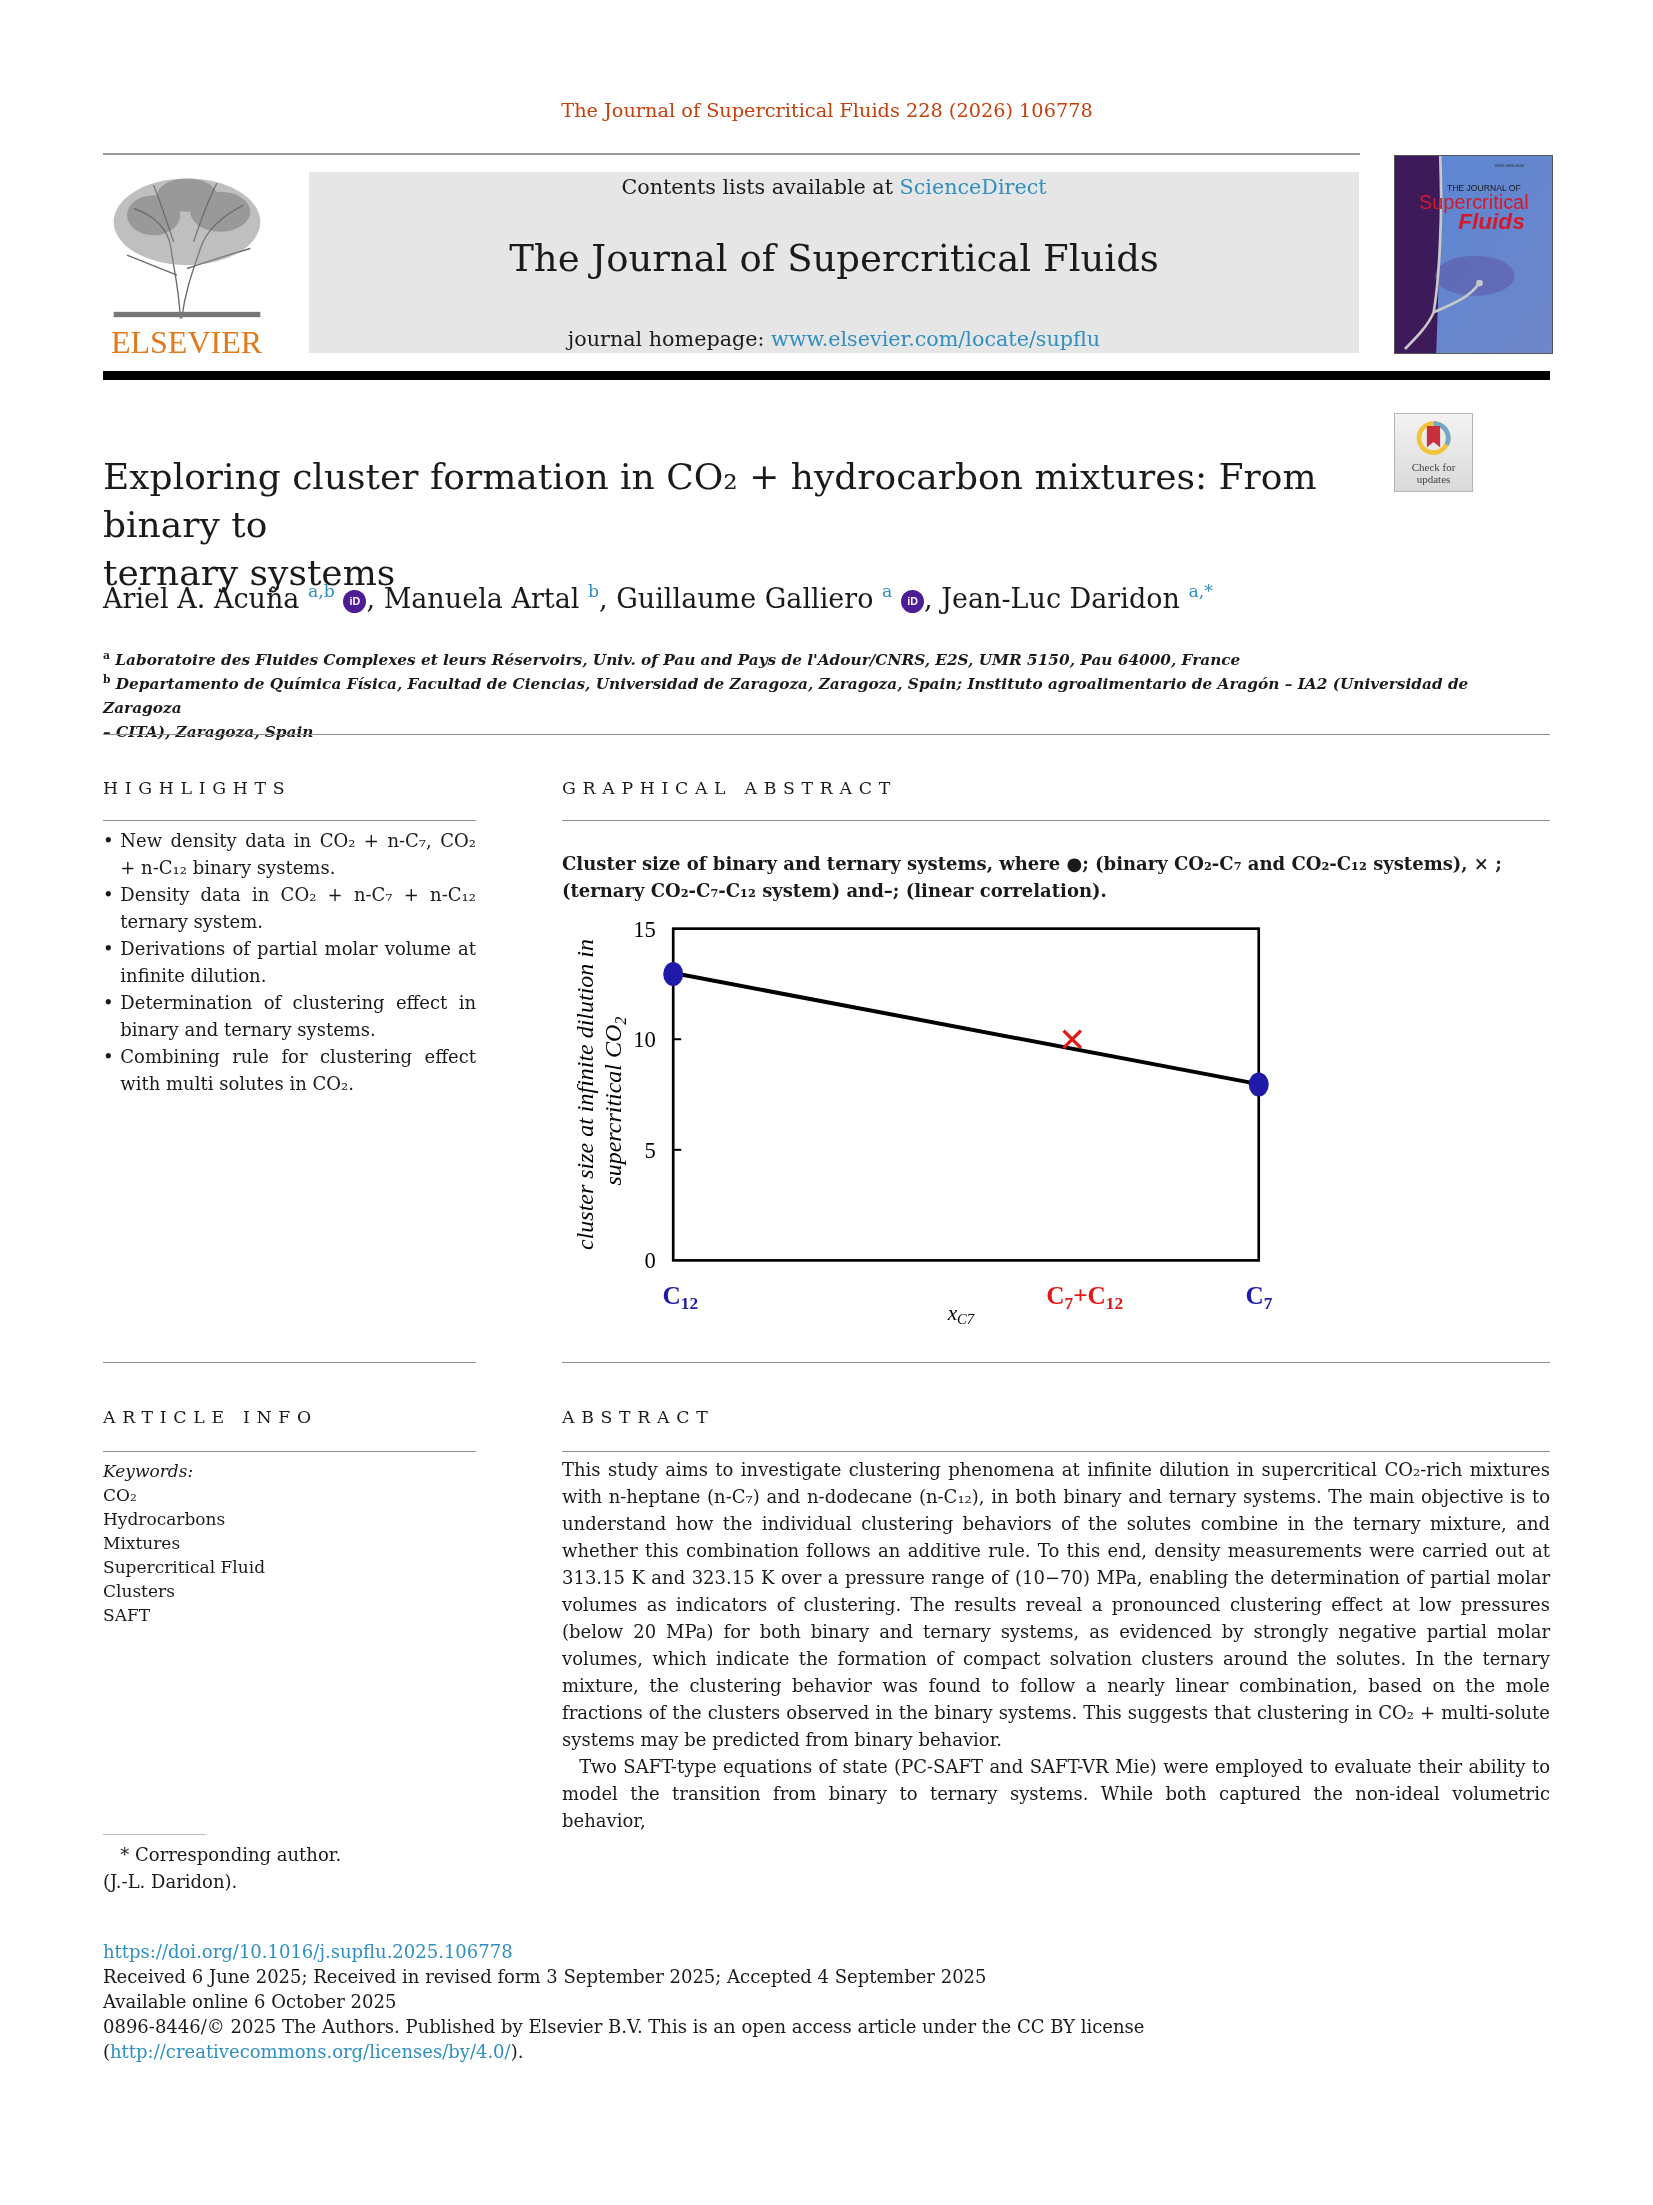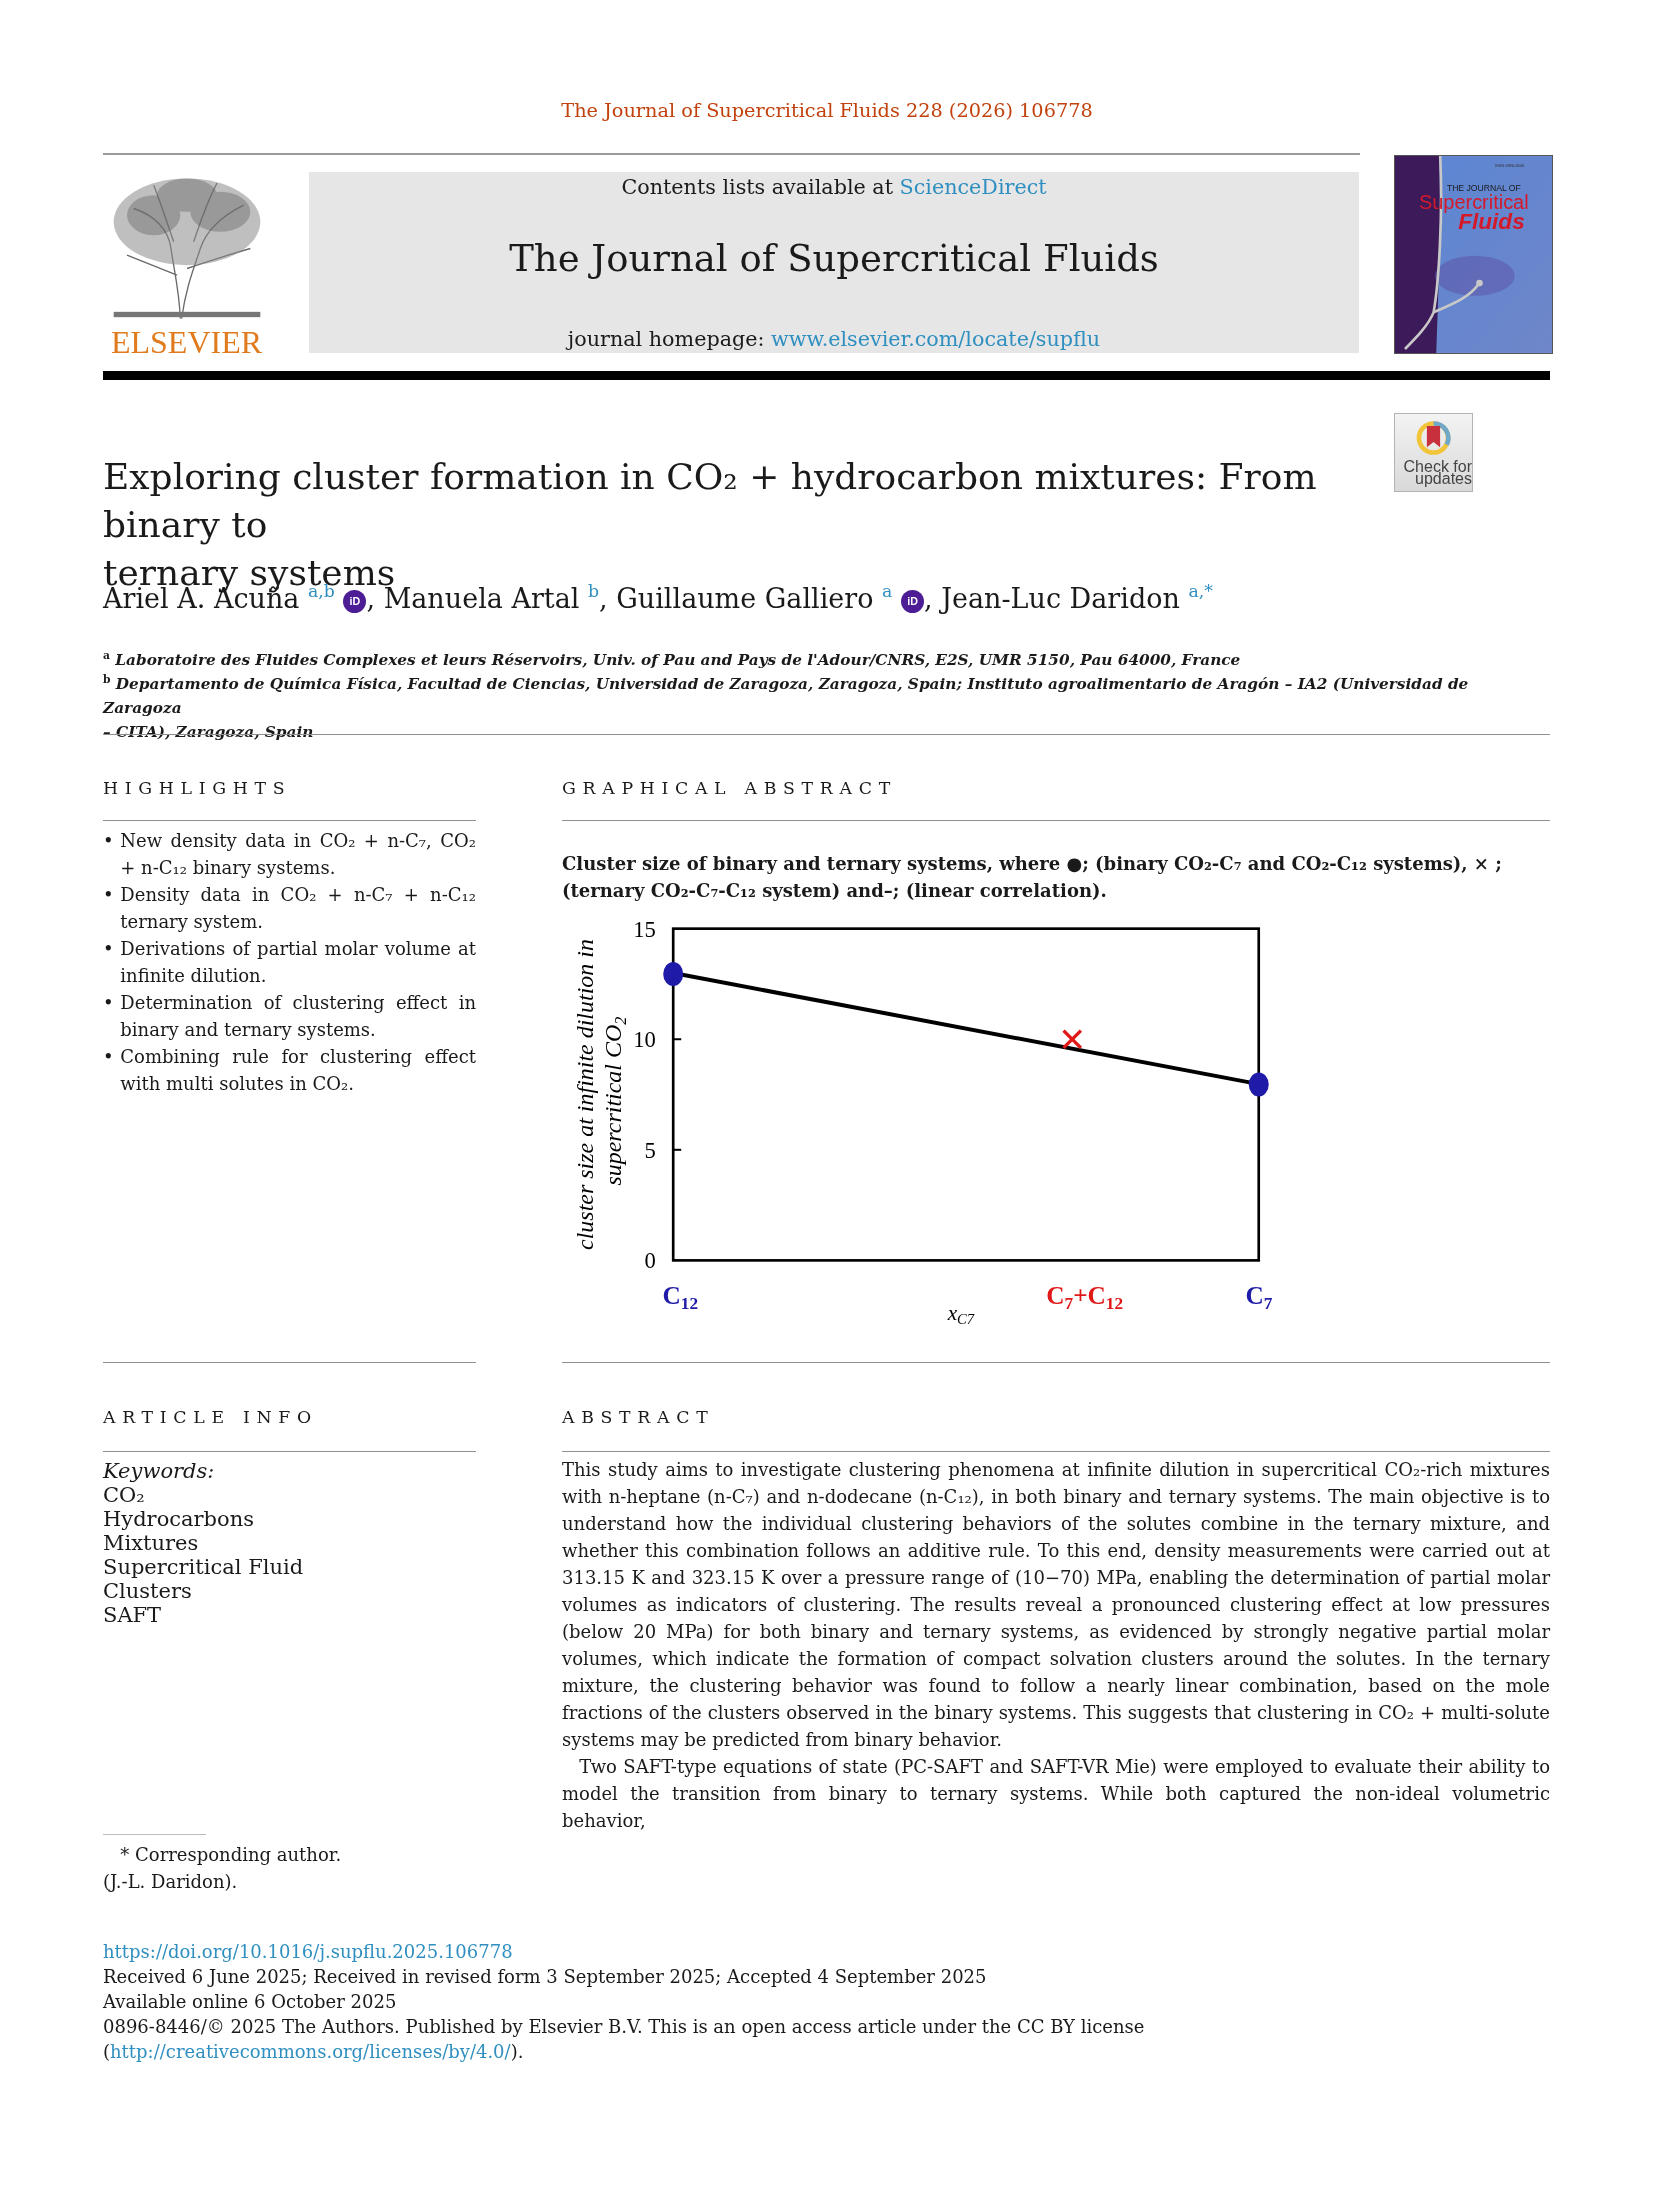--- a/index.html
+++ b/index.html
@@ -16,37 +16,37 @@
   .masthead { left: 309px; top: 172px; width: 1050px; height: 181px; background: #e6e6e6; }
   .contents { left: 309px; top: 175px; width: 1050px; text-align: center; font-size: 20.7px; }
   .journal-title { left: 309px; top: 237px; width: 1050px; text-align: center; font-size: 37px; }
   .homepage { left: 309px; top: 327px; width: 1050px; text-align: center; font-size: 20.7px; }
 
   .cover { left: 1394px; top: 155px; width: 157px; height: 197px; overflow: hidden; border: 0.7px solid #555; }
 
   .thick-rule { left: 103px; top: 371px; width: 1447px; height: 9.3px; background: #000; }
 
   .crossmark { left: 1394px; top: 413px; width: 79px; height: 79px; background: linear-gradient(#f3f3f3, #d9d9d9); border: 1.3px solid #b3b3b3; box-sizing: border-box; }
-  .crossmark-text { position: absolute; left: 0; width: 100%; top: 47px; text-align: right; font-family: Liberation Sans, sans-serif; font-size: 16px; line-height: 12px; color: #444; }
+  .crossmark-text { position: absolute; left: 0; width: 100%; top: 47px; text-align: center; font-family: Liberation Serif, serif; font-size: 11px; line-height: 12px; color: #444; }
 
   .article-title { left: 103px; top: 453px; width: 1267px; font-size: 36px; line-height: 48px; }
   .authors { left: 103px; top: 581px; width: 1334px; font-size: 27px; }
   .sup { color: #2f8fc0; font-size: 17.3px; vertical-align: 10.7px; }
   .orcid { display: inline-block; width: 23px; height: 23px; border-radius: 50%; background: #4c1d95; color: #fff; font-family: "Liberation Sans", sans-serif; font-size: 10.7px; text-align: center; line-height: 23px; vertical-align: 2.7px; font-weight: bold; }
   .affil { left: 103px; width: 1447px; font-size: 15.3px; font-style: italic; line-height: 24px; font-weight: bold; }
   .affil sup { font-style: normal; font-size: 10.7px; }
 
   .section-head { font-size: 17.3px; letter-spacing: 6.7px; }
   .highlights ul { list-style: none; margin: 0; padding: 0; }
   .highlights li { position: relative; padding-left: 17.3px; font-size: 18px; line-height: 27px; text-align: justify; margin-bottom: 0px; }
   .highlights li::before { content: "•"; position: absolute; left: 0; top: 0; }
 
   .ga-caption { left: 562px; top: 850px; width: 988px; font-size: 18px; font-weight: bold; line-height: 27px; }
 
-  .keywords { left: 103px; top: 1459px; width: 373px; font-size: 21px; line-height: 24px; }
+  .keywords { left: 103px; top: 1459px; width: 373px; font-size: 17px; line-height: 24px; }
   .abstract-text { left: 562px; top: 1456px; width: 988px; font-size: 18px; line-height: 27px; text-align: justify; }
   .abstract-text p { margin: 0; }
   .abstract-text p.indent { text-indent: 17.3px; }
 
   .footnotes { left: 103px; top: 1841px; width: 1447px; font-size: 18px; line-height: 27px; }
   .meta { left: 103px; top: 1939px; width: 1467px; font-size: 18px; line-height: 25px; }
 
   .chart { left: 562px; top: 914px; width: 734px; height: 413px; }
 </style>
 </head>

